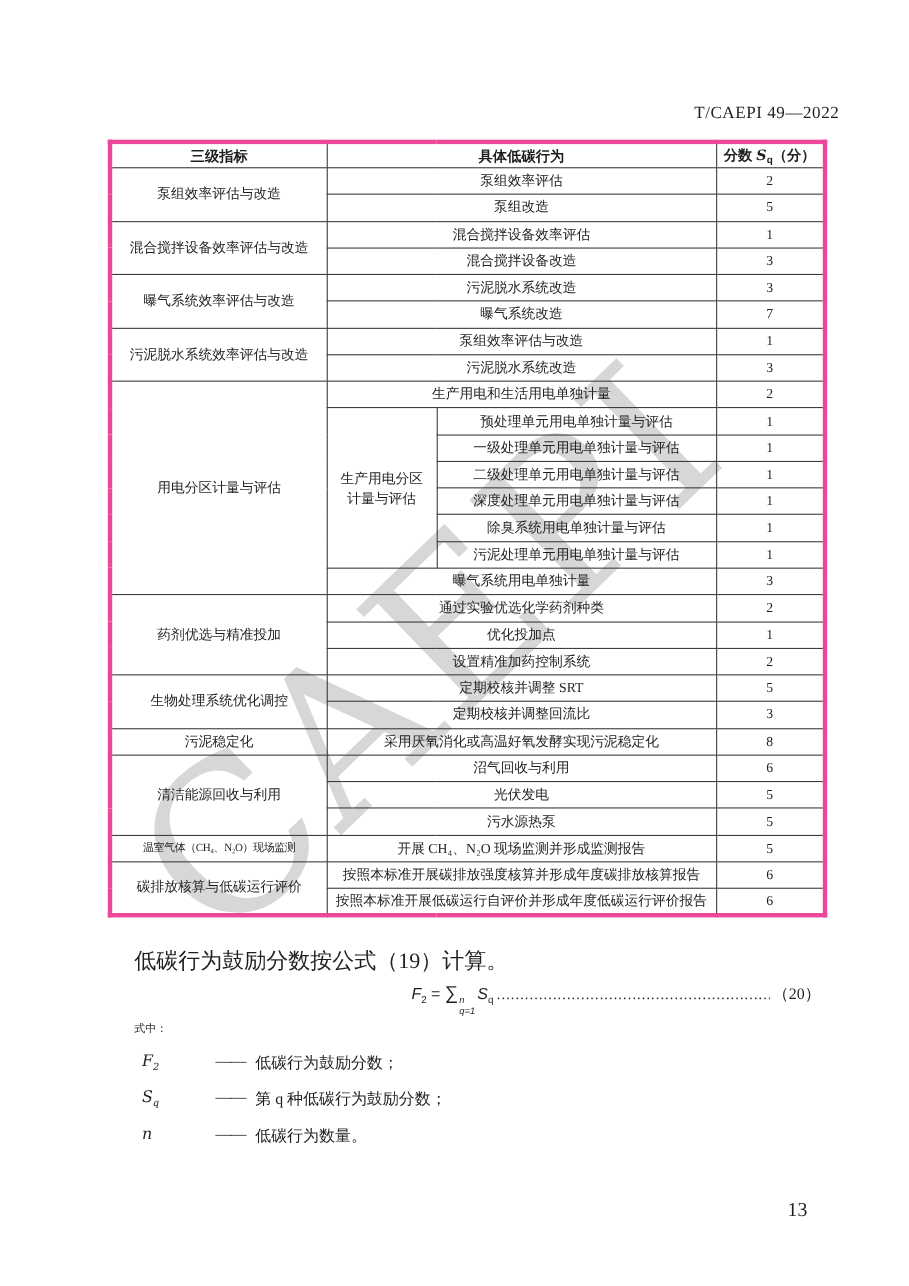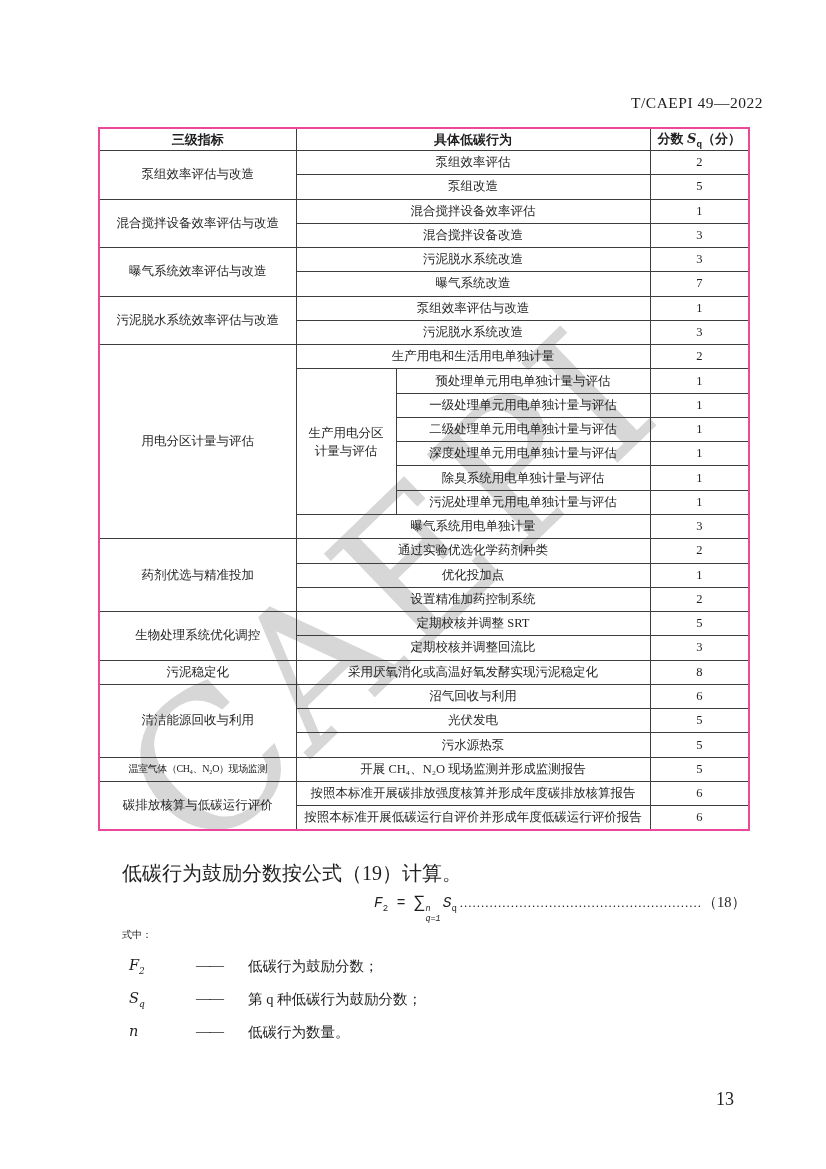--- a/index.html
+++ b/index.html
@@ -34,21 +34,21 @@
     font-size:18px; z-index:2;
   }
   
   table.lct {
     position:absolute; left:98px; top:127px;
     width:650px;
     border-collapse:collapse;
     table-layout:fixed;
     z-index:1;
     font-size:12.5px;
-    border:2px solid #ec4899;
+    border:4px solid #ec4899;
   }
   .lct th, .lct td {
     border:1px solid #3d3d3d;
     text-align:center;
     vertical-align:middle;
     padding:0 2px;
     overflow:hidden;
     background:transparent;
   }
   .lct thead th {
@@ -67,21 +67,21 @@
   
   .intro {
     position:absolute; left:122px; top:860px;
     font-size:20px; z-index:1;
   }
   .formula-line {
     position:absolute; left:374px; top:893px; width:372px;
     display:flex; align-items:baseline;
     font-size:14.5px; z-index:1;
   }
-  .f-math { white-space:nowrap; font-family:Liberation Mono, monospace; }
+  .f-math { white-space:nowrap; font-family:Liberation Sans, sans-serif; }
   .f-math .var { font-style:italic; }
   .sigma { font-size:17px; font-style:normal; }
   .ss {
     display:inline-flex; flex-direction:column;
     vertical-align:-4px;
     font-size:8.5px; line-height:1.15;
     font-style:italic;
     margin:0 2px 0 1px;
   }
   .dots {
@@ -94,21 +94,21 @@
     position:absolute; left:122px; top:928px;
     font-size:10px; z-index:1;
   }
   .defs {
     position:absolute; left:129px; top:957px;
     font-size:14.5px; z-index:1;
   }
   .def-row { display:flex; align-items:flex-start; height:19px; margin-bottom:14px; }
   .def-sym { width:67px; font-style:italic; font-family:"DejaVu Serif",serif; }
   .def-dash { margin-right:9px; letter-spacing:-1px; white-space:nowrap; }
-  .def-desc { white-space:nowrap;margin-left:16px; }
+  .def-desc { white-space:nowrap; }
 </style>
 </head>
 <body>
 
 <div>
 
   <div class="watermark">CAEPI</div>
 
   <div class="std-code">T/CAEPI 49—2022</div>
 
@@ -266,21 +266,21 @@
   </table>
 
   <div class="intro">低碳行为鼓励分数按公式（19）计算。</div>
 
   <div class="formula-line">
     <span class="f-math"><span class="var">F</span><sub>2</sub><span> = </span><span class="sigma">∑</span><span class="ss">
           <span>n</span>
           <span>q=1</span>
         </span><span class="var">S</span><sub>q</sub></span>
     <span class="dots">........................................................................................</span>
-    <span class="eqno">（18）</span>
+    <span class="eqno">（20）</span>
   </div>
 
   <div class="where">式中：</div>
 
   <div class="defs">
     <div class="def-row">
       <span class="def-sym"><span>F</span><sub>2</sub></span>
       <span class="def-dash">——</span>
       <span class="def-desc">低碳行为鼓励分数；</span>
     </div>

